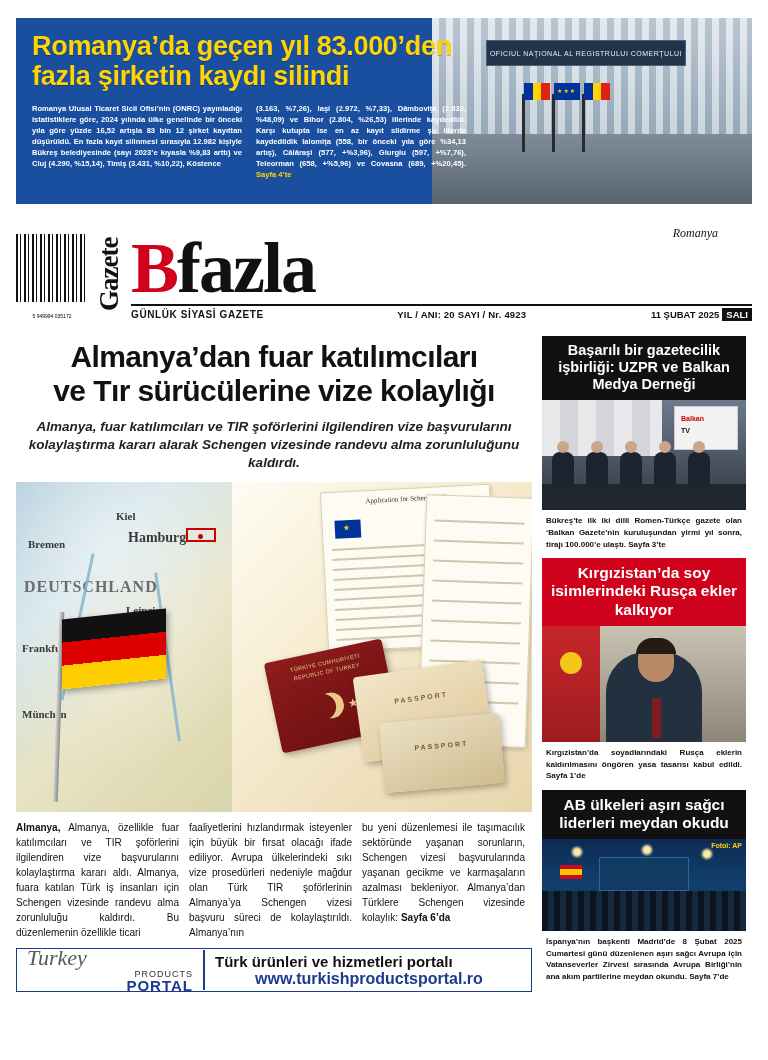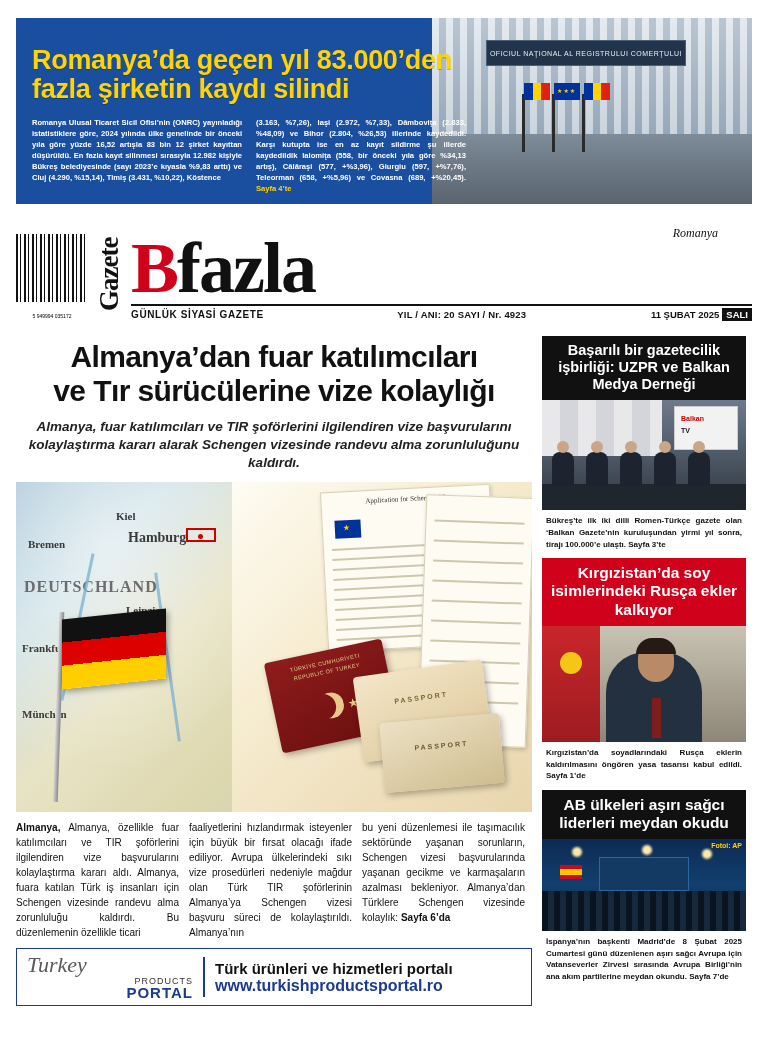--- a/index.html
+++ b/index.html
@@ -14,21 +14,20 @@
   }
   .page { position:relative; width:768px; height:1060px; padding:18px 16px 10px 16px; }
 
   
   .top-banner {
     position:relative;
     height:186px;
     background:#1a4fa0;
     overflow:hidden;
     display:flex;
-    align-items:flex-end;
   }
   .tb-photo {
     position:absolute; right:0; top:0; width:320px; height:186px;
     background:
       linear-gradient(180deg,#b9c6d4 0%, #8fa2b5 45%, #6e8296 100%);
     overflow:hidden;
   }
   .tb-photo .bldg {
     position:absolute; left:0; top:0; width:100%; height:120px;
     background:
@@ -195,31 +194,31 @@
   }
   .pp-pale .pp-txt{ color:#6e5a2f; font-size:7px; text-align:center; margin-top:24px; letter-spacing:2px; font-weight:bold;}
 
   
   .story3 { display:flex; gap:10px; margin-top:8px; }
   .story3 .c { width:163px; font-size:10px; line-height:1.5; text-align:justify; color:#111; }
   .story3 .c b { font-weight:bold; }
 
   
   .bottom-banner {
-    margin-top:8px; height:58px; border:1px solid #1b3b8f;
+    margin-top:8px; height:44px; border:1px solid #1b3b8f;
     display:flex; align-items:center; background:#fff;
   }
   .bb-logo { width:176px; height:100%; display:flex; flex-direction:column; justify-content:center; padding-left:10px; }
   .bb-turkey { font-family:"Liberation Serif", serif; font-size:22px; color:#5a5a5a; font-style:italic; line-height:1; }
   .bb-products { font-size:9px; color:#333; letter-spacing:1px; text-align:right; }
   .bb-portal { font-size:15px; font-weight:bold; color:#1b3b8f; letter-spacing:1px; text-align:right; margin-top:-2px; }
   .bb-sep { width:2px; height:40px; background:#1b3b8f; margin:0 10px; }
   .bb-text { flex:1; }
   .bb-t1 { font-size:15px; font-weight:bold; color:#111; }
-  .bb-t2 { font-size:16px; font-weight:bold; color:#1b3b8f; }
+  .bb-t2 { font-size:16px; font-weight:bold; color:#1b3b8f;margin-left:40px; }
 
   
   .rbox { margin-bottom:8px; }
   .rhead {
     color:#fff; font-weight:bold; text-align:center;
     padding:6px 6px 7px 6px; line-height:1.18;
   }
   .rhead.black { background:#111; font-size:14.5px; }
   .rhead.red { background:#d0021b; font-size:15.5px; }
   .rhead.black2 { background:#111; font-size:15.5px; }

